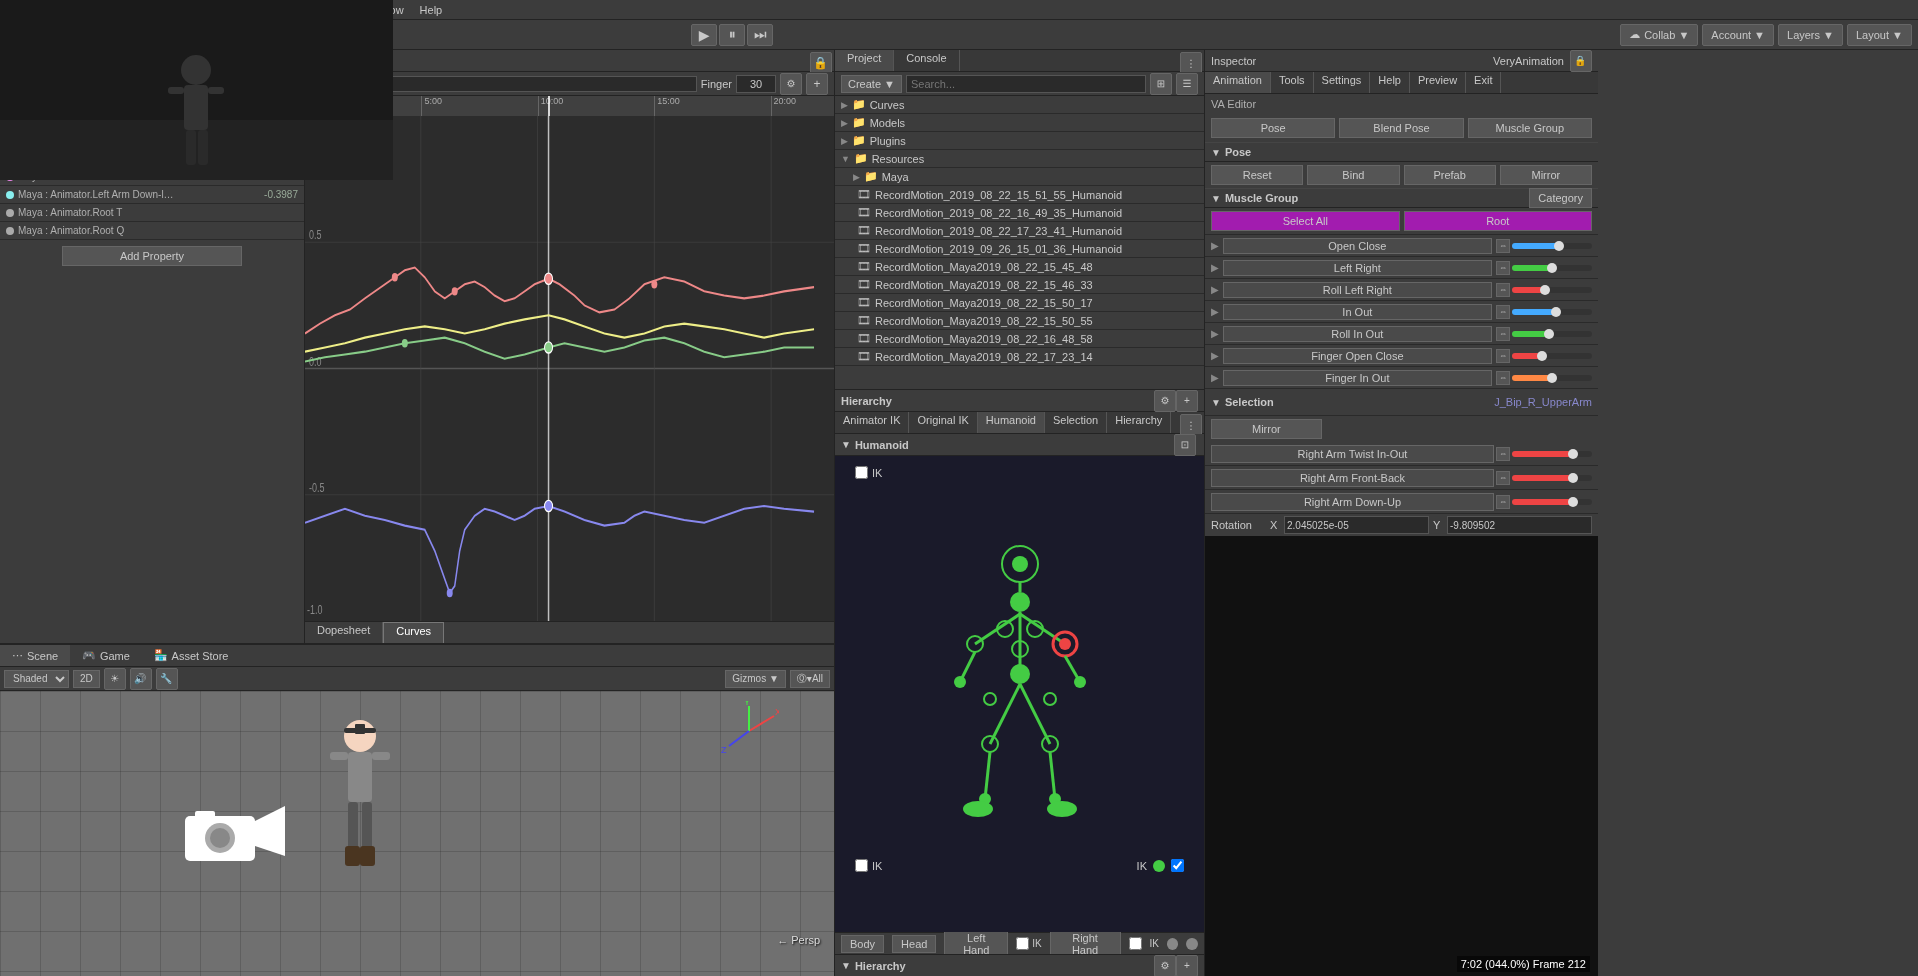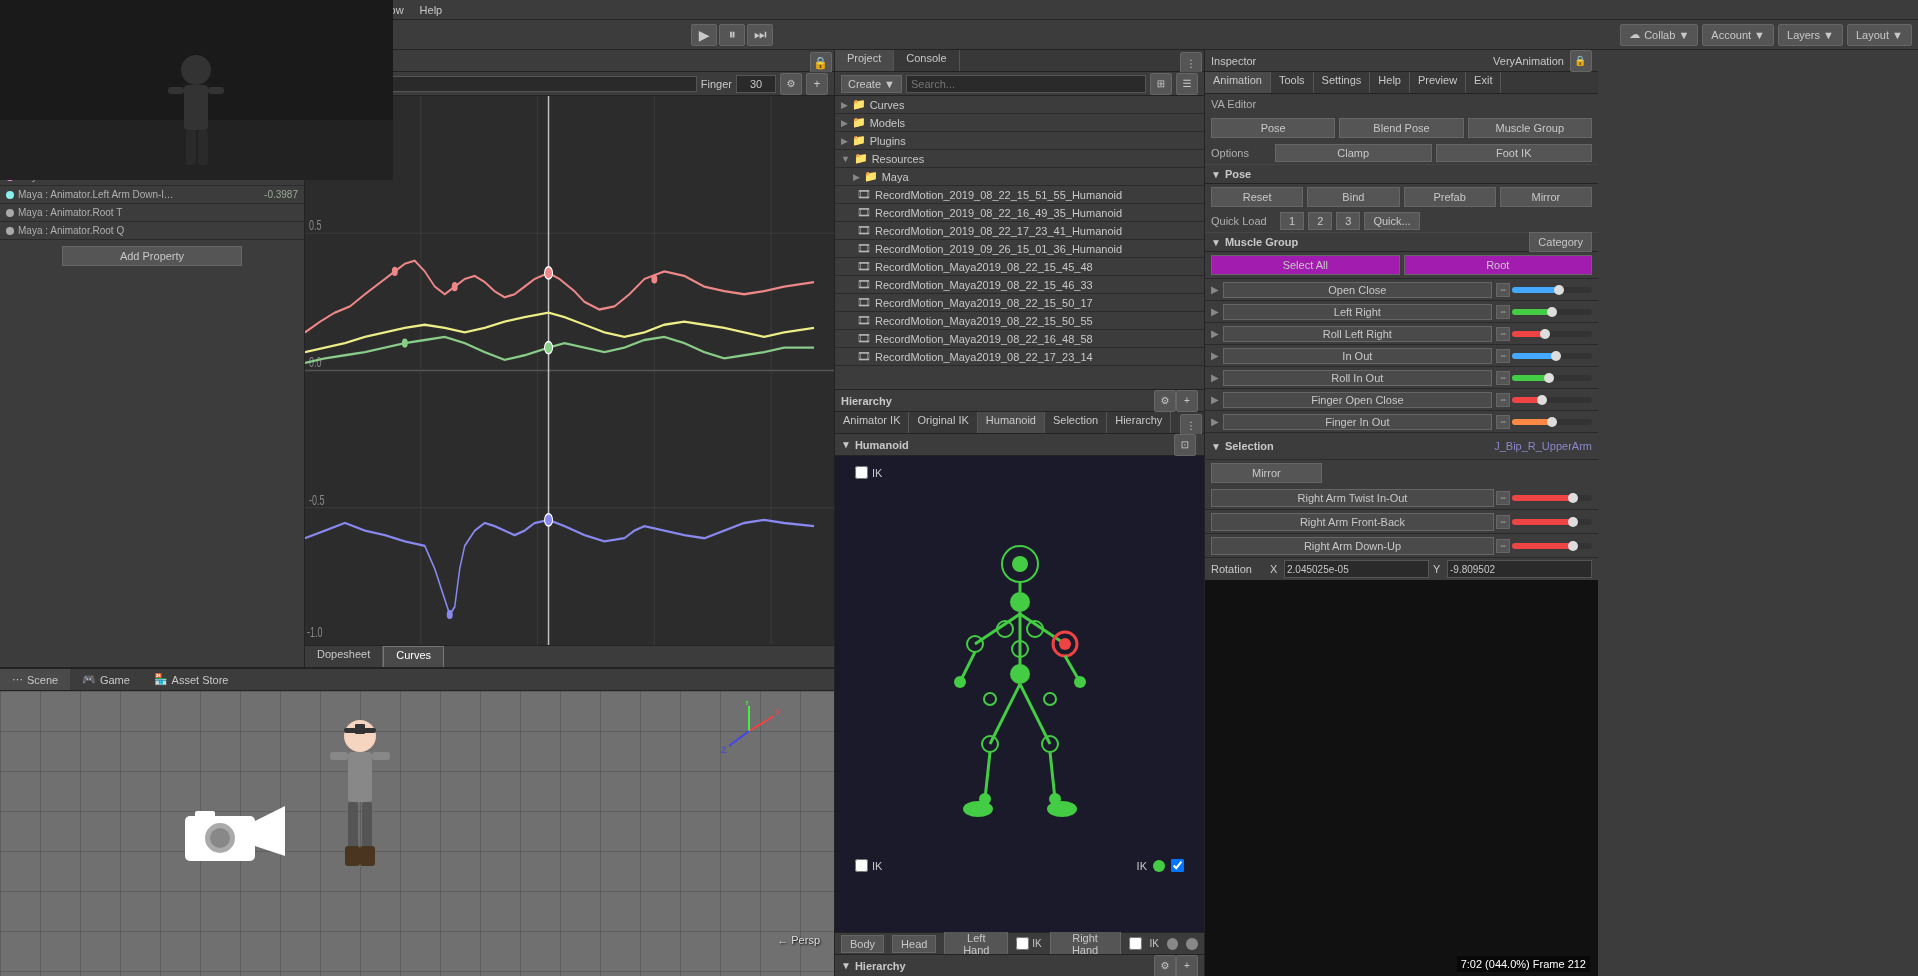--- a/index.html
+++ b/index.html
@@ -885,20 +885,29 @@
             <div class="prop-item">
     <span class="prop-color-dot" style="background:#aaa;"></span>
     <span class="prop-name">Maya : Animator.Root Q</span>
     <span class="prop-value"></span>
   </div>
           </div>
         <button class="add-property-btn">Add Property</button>
       </div>
 
       <div class="curve-area">
+        <div class="timeline-ruler">
+          <div class="ruler-mark" style="left:0%">0:00</div>
+          <div class="ruler-mark" style="left:22%">5:00</div>
+          <div class="ruler-mark" style="left:44%">10:00</div>
+          <div class="ruler-mark" style="left:66%">15:00</div>
+          <div class="ruler-mark" style="left:88%">20:00</div>
+
+          <div style="position:absolute;left:46%;top:0;bottom:0;width:2px;background:#fff;opacity:0.8;"></div>
+        </div>
         <div class="timeline-canvas">
           <svg class="curve-svg" viewBox="0 0 530 360" preserveAspectRatio="none">
 
             <line x1="0" y1="90" x2="530" y2="90" stroke="#444" stroke-width="0.5"></line>
             <line x1="0" y1="180" x2="530" y2="180" stroke="#555" stroke-width="1"></line>
             <line x1="0" y1="270" x2="530" y2="270" stroke="#444" stroke-width="0.5"></line>
             <text x="4" y="88" fill="#888" font-size="9">0.5</text>
             <text x="4" y="178" fill="#888" font-size="9">0.0</text>
             <text x="4" y="268" fill="#888" font-size="9">-0.5</text>
             <text x="2" y="355" fill="#888" font-size="9">-1.0</text>
@@ -943,20 +952,32 @@
           <span>Scene</span>
         </div>
         <div class="scene-tab">
           <span>🎮</span>
           <span>Game</span>
         </div>
         <div class="scene-tab">
           <span>🏪</span>
           <span>Asset Store</span>
         </div>
+      </div>
+      <div class="scene-toolbar">
+        <select class="scene-toolbar">
+          <option>Shaded</option>
+        </select>
+        <button class="scene-toolbar-btn">2D</button>
+        <div class="toolbar-icon" style="font-size:10px;">☀</div>
+        <div class="toolbar-icon" style="font-size:10px;">🔊</div>
+        <div class="toolbar-icon" style="font-size:10px;">🔧</div>
+        <div style="flex:1;"></div>
+        <button class="scene-toolbar-btn">Gizmos ▼</button>
+        <button class="scene-toolbar-btn">Ⓠ▾All</button>
       </div>
 
       <div class="scene-view" style="height: 285px;">
         <div class="grid-bg"></div>
         <div class="scene-content">
 
           <svg style="position:absolute;left:165px;bottom:100px;width:120px;height:80px;" viewBox="0 0 120 80">
             <rect x="20" y="20" width="70" height="45" rx="5" fill="white"></rect>
             <polygon points="90,25 120,10 120,60 90,50" fill="white"></polygon>
             <circle cx="55" cy="42" r="15" fill="#aaa"></circle>
@@ -1226,43 +1247,31 @@
         <div class="insp-tab">Exit</div>
       </div>
 
       <div class="va-editor-label">VA Editor</div>
       <div class="va-editor-row">
         <button class="va-btn">Pose</button>
         <button class="va-btn">Blend Pose</button>
         <button class="va-btn">Muscle Group</button>
       </div>
 
-      <div class="va-options-row">
-        <span class="va-options-label">Options</span>
-        <button class="va-options-btn">Clamp</button>
-        <button class="va-options-btn">Foot IK</button>
-      </div>
 
 
       <div class="section-header">
         <span class="arrow">▼</span>
         <span class="label">Pose</span>
       </div>
       <div class="pose-row">
         <button class="pose-btn">Reset</button>
         <button class="pose-btn">Bind</button>
         <button class="pose-btn">Prefab</button>
         <button class="pose-btn">Mirror</button>
-      </div>
-      <div class="quick-load-row">
-        <span class="quick-load-label">Quick Load</span>
-        <button class="ql-btn">1</button>
-        <button class="ql-btn">2</button>
-        <button class="ql-btn">3</button>
-        <button class="ql-btn">Quick...</button>
       </div>
 
       <div class="section-header">
         <span class="arrow">▼</span>
         <span class="label">Muscle Group</span>
         <span style="flex:1;"></span>
         <button class="mg-category-btn">Category</button>
       </div>
       <div class="muscle-group-header">
         <button class="mg-btn">Select All</button>

